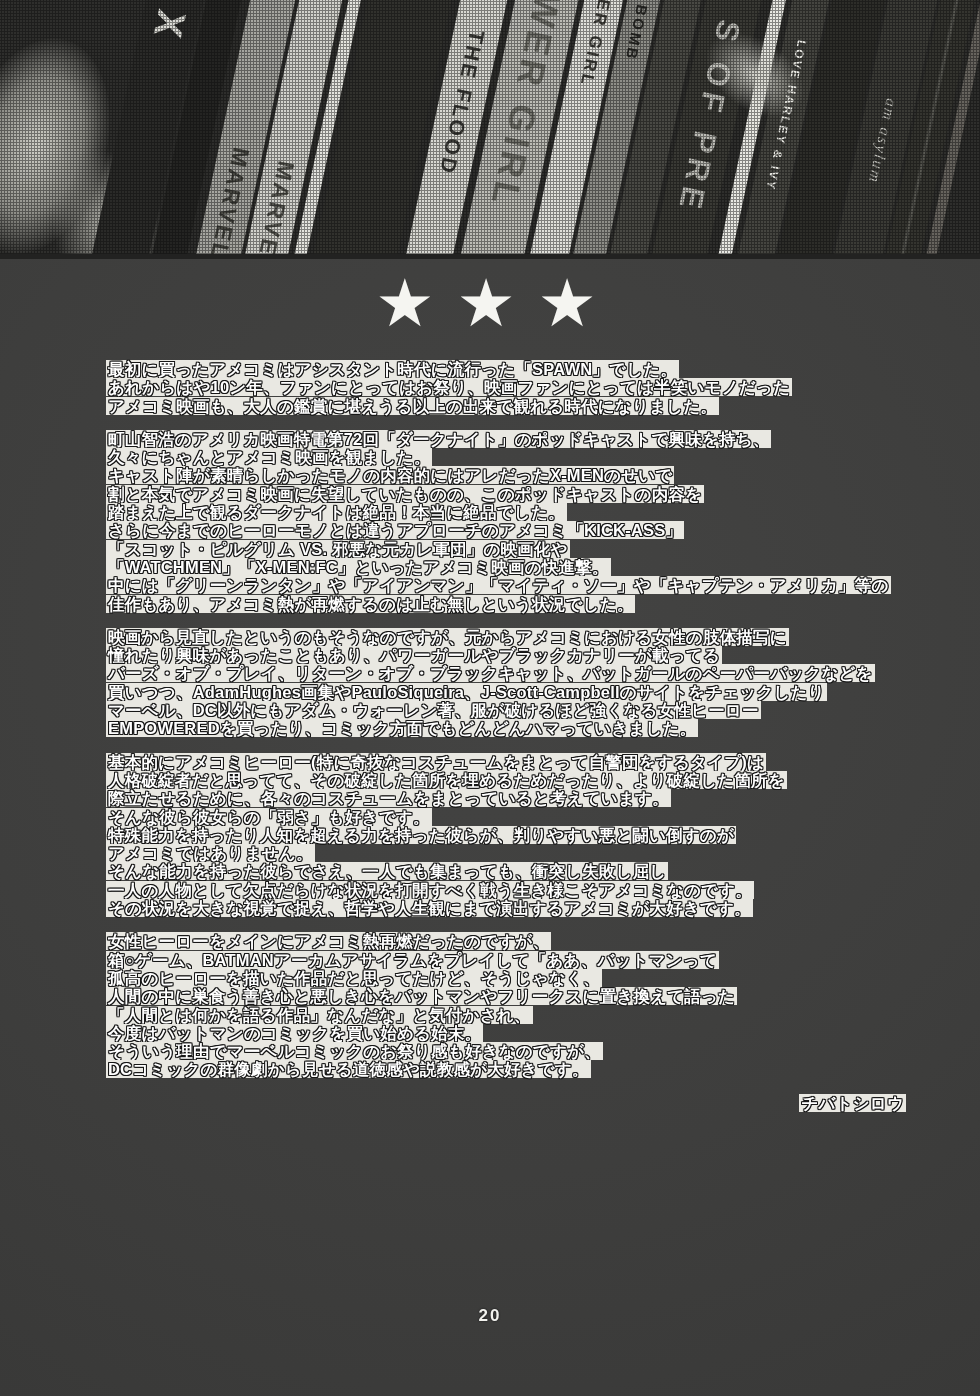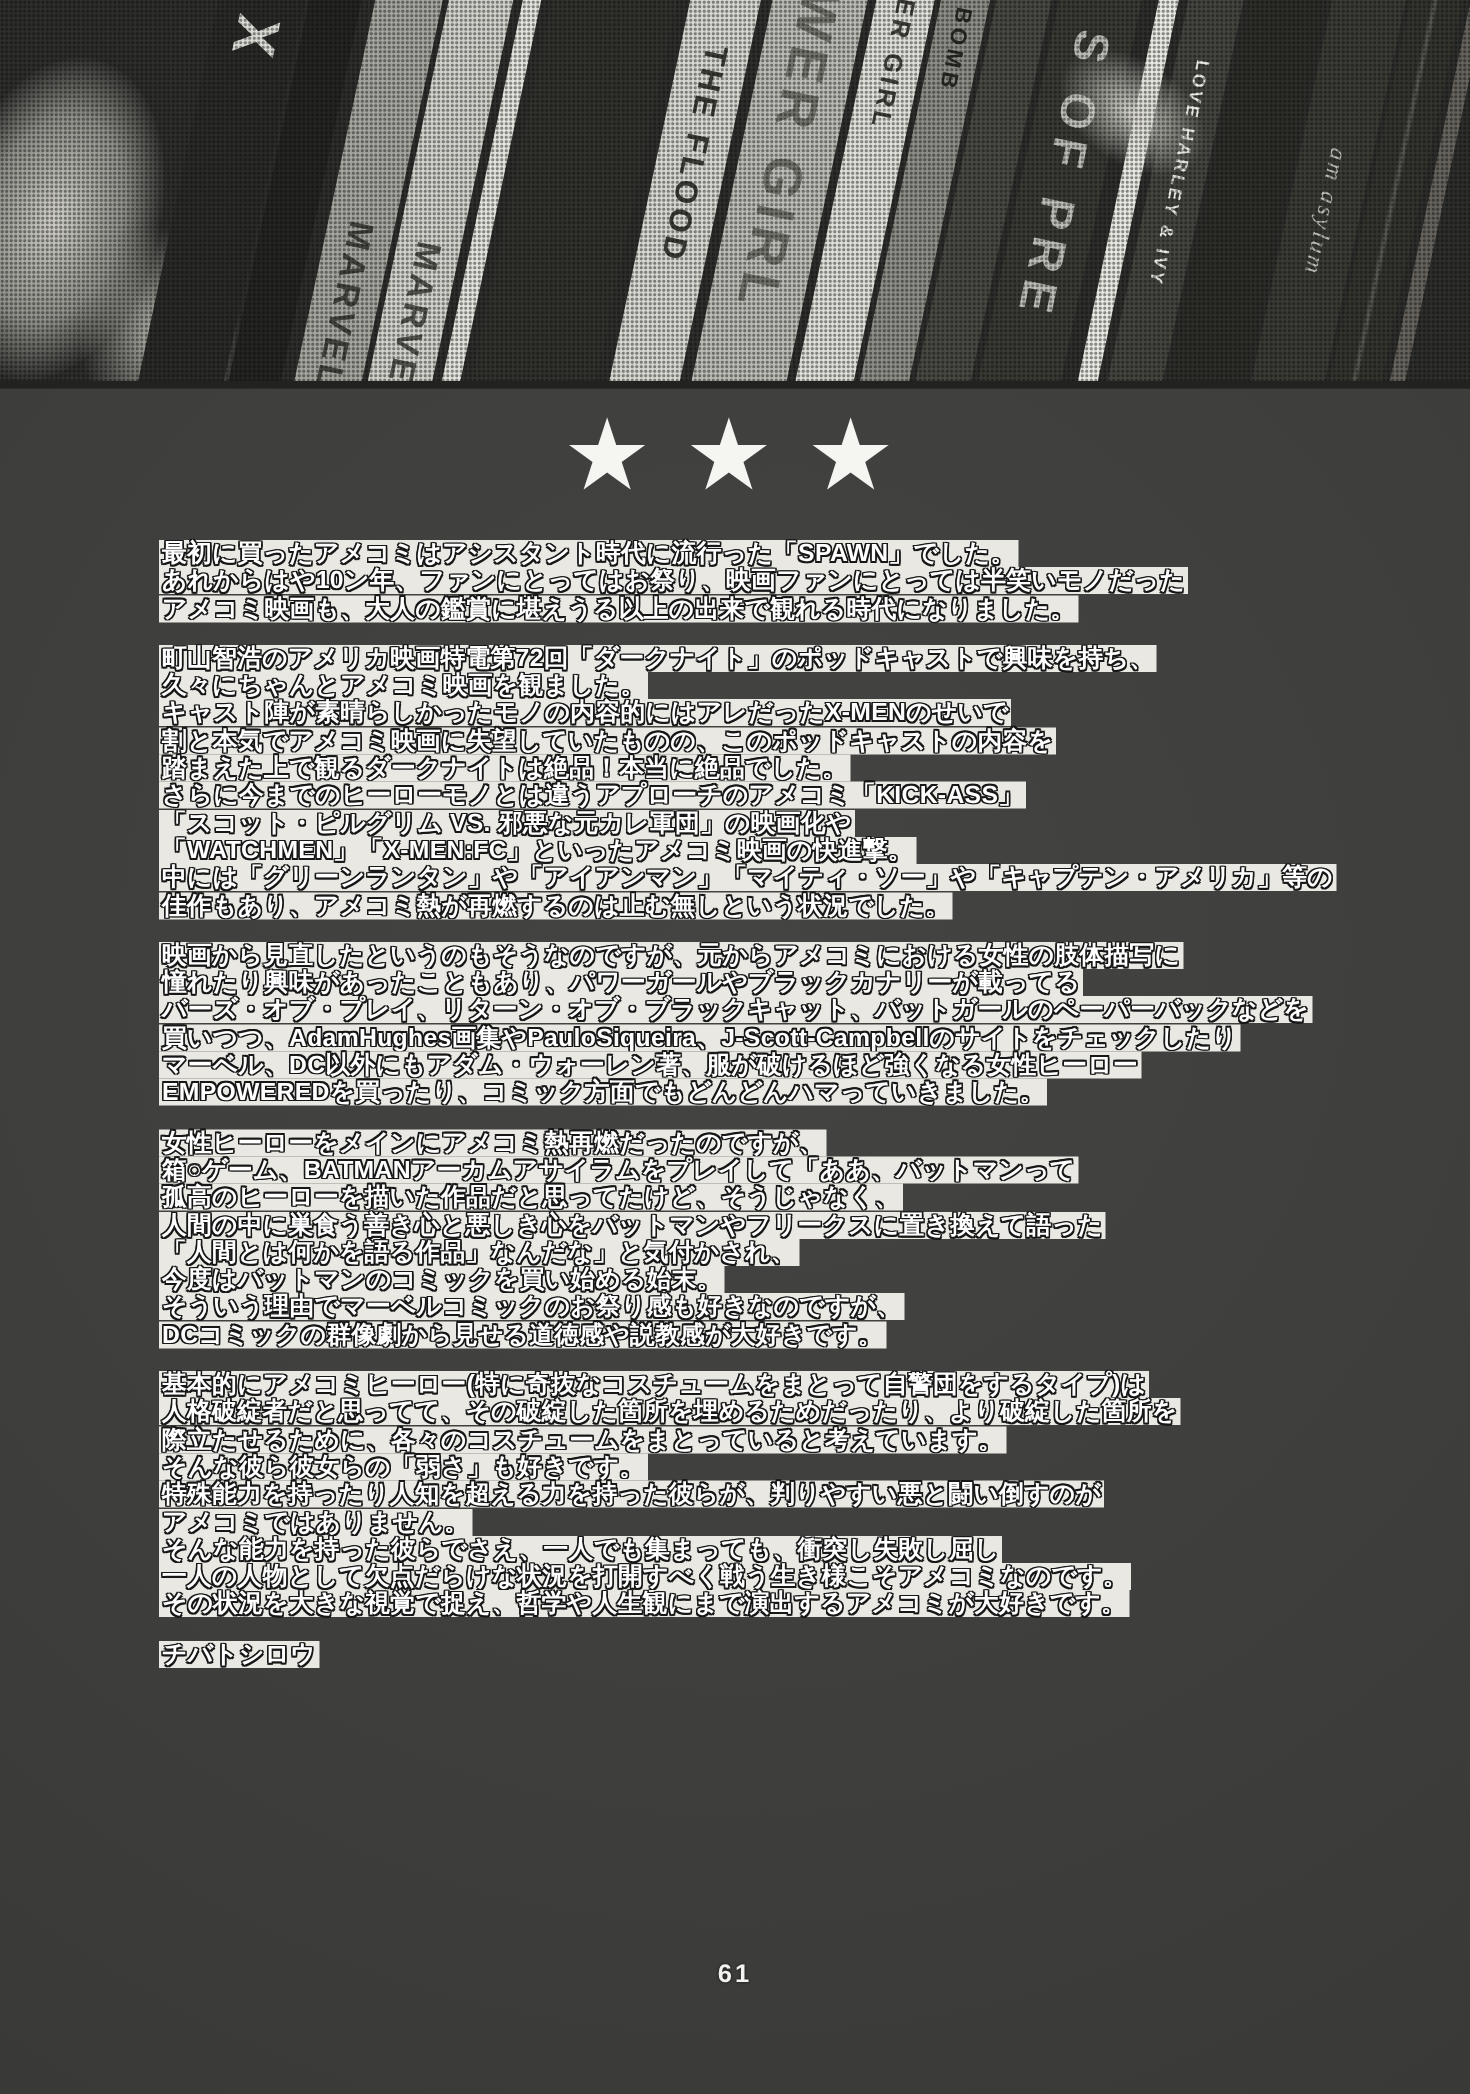--- a/index.html
+++ b/index.html
@@ -69,21 +69,21 @@
 
   
   .essay{position:absolute;left:106px;top:360px;width:800px;}
   .para{margin:0 0 15px 0;font-size:16.5px;line-height:18.3px;font-weight:700;letter-spacing:.2px;}
   .hl{
     background:#e9e8e2;color:#ffffff;padding:0 2px;
     -webkit-box-decoration-break:clone;box-decoration-break:clone;
     text-shadow:-1px 0 0 #171717,1px 0 0 #171717,0 -1px 0 #171717,0 1px 0 #171717,
                 -1px -1px 0 #171717,1px 1px 0 #171717,1px -1px 0 #171717,-1px 1px 0 #171717;
   }
-  .signature{margin-top:14px;}
+  .signature{margin-top:14px;text-align:right;}
 
   
   .page-number{
     position:absolute;top:1306px;left:0;width:980px;text-align:center;
     color:#f2f2ee;font-size:17px;font-weight:700;letter-spacing:2px;
     text-shadow:0 0 2px #111;
   }
 </style>
 </head>
 <body>
@@ -115,20 +115,20 @@
   </div>
 
   <div class="stars">
     <span class="star">★</span><span class="star">★</span><span class="star">★</span>
   </div>
 
   <div class="essay">
     <p class="para"><span class="hl">最初に買ったアメコミはアシスタント時代に流行った「SPAWN」でした。<br>あれからはや10ン年、ファンにとってはお祭り、映画ファンにとっては半笑いモノだった<br>アメコミ映画も、大人の鑑賞に堪えうる以上の出来で観れる時代になりました。</span></p>
     <p class="para"><span class="hl">町山智浩のアメリカ映画特電第72回「ダークナイト」のポッドキャストで興味を持ち、<br>久々にちゃんとアメコミ映画を観ました。<br>キャスト陣が素晴らしかったモノの内容的にはアレだったX-MENのせいで<br>割と本気でアメコミ映画に失望していたものの、このポッドキャストの内容を<br>踏まえた上で観るダークナイトは絶品！本当に絶品でした。<br>さらに今までのヒーローモノとは違うアプローチのアメコミ「KICK-ASS」<br>「スコット・ピルグリム VS. 邪悪な元カレ軍団」の映画化や<br>「WATCHMEN」「X-MEN:FC」といったアメコミ映画の快進撃。<br>中には「グリーンランタン」や「アイアンマン」「マイティ・ソー」や「キャプテン・アメリカ」等の<br>佳作もあり、アメコミ熱が再燃するのは止む無しという状況でした。</span></p>
     <p class="para"><span class="hl">映画から見直したというのもそうなのですが、元からアメコミにおける女性の肢体描写に<br>憧れたり興味があったこともあり、パワーガールやブラックカナリーが載ってる<br>バーズ・オブ・プレイ、リターン・オブ・ブラックキャット、バットガールのペーパーバックなどを<br>買いつつ、AdamHughes画集やPauloSiqueira、J-Scott-Campbellのサイトをチェックしたり<br>マーベル、DC以外にもアダム・ウォーレン著、服が破けるほど強くなる女性ヒーロー<br>EMPOWEREDを買ったり、コミック方面でもどんどんハマっていきました。</span></p>
+    <p class="para"><span class="hl">基本的にアメコミヒーロー(特に奇抜なコスチュームをまとって自警団をするタイプ)は<br>人格破綻者だと思ってて、その破綻した箇所を埋めるためだったり、より破綻した箇所を<br>際立たせるために、各々のコスチュームをまとっていると考えています。<br>そんな彼ら彼女らの「弱さ」も好きです。<br>特殊能力を持ったり人知を超える力を持った彼らが、判りやすい悪と闘い倒すのが<br>アメコミではありません。<br>そんな能力を持った彼らでさえ、一人でも集まっても、衝突し失敗し屈し<br>一人の人物として欠点だらけな状況を打開すべく戦う生き様こそアメコミなのです。<br>その状況を大きな視覚で捉え、哲学や人生観にまで演出するアメコミが大好きです。</span></p>
     <p class="para"><span class="hl">女性ヒーローをメインにアメコミ熱再燃だったのですが、<br>箱○ゲーム、BATMANアーカムアサイラムをプレイして「ああ、バットマンって<br>孤高のヒーローを描いた作品だと思ってたけど、そうじゃなく、<br>人間の中に巣食う善き心と悪しき心をバットマンやフリークスに置き換えて語った<br>「人間とは何かを語る作品」なんだな」と気付かされ、<br>今度はバットマンのコミックを買い始める始末。<br>そういう理由でマーベルコミックのお祭り感も好きなのですが、<br>DCコミックの群像劇から見せる道徳感や説教感が大好きです。</span></p>
-    <p class="para"><span class="hl">基本的にアメコミヒーロー(特に奇抜なコスチュームをまとって自警団をするタイプ)は<br>人格破綻者だと思ってて、その破綻した箇所を埋めるためだったり、より破綻した箇所を<br>際立たせるために、各々のコスチュームをまとっていると考えています。<br>そんな彼ら彼女らの「弱さ」も好きです。<br>特殊能力を持ったり人知を超える力を持った彼らが、判りやすい悪と闘い倒すのが<br>アメコミではありません。<br>そんな能力を持った彼らでさえ、一人でも集まっても、衝突し失敗し屈し<br>一人の人物として欠点だらけな状況を打開すべく戦う生き様こそアメコミなのです。<br>その状況を大きな視覚で捉え、哲学や人生観にまで演出するアメコミが大好きです。</span></p>
     <p class="para signature"><span class="hl">チバトシロウ</span></p>
   </div>
 
-  <div class="page-number">61</div>
+  <div class="page-number">20</div>
 
 </div>
 
 </body></html>

